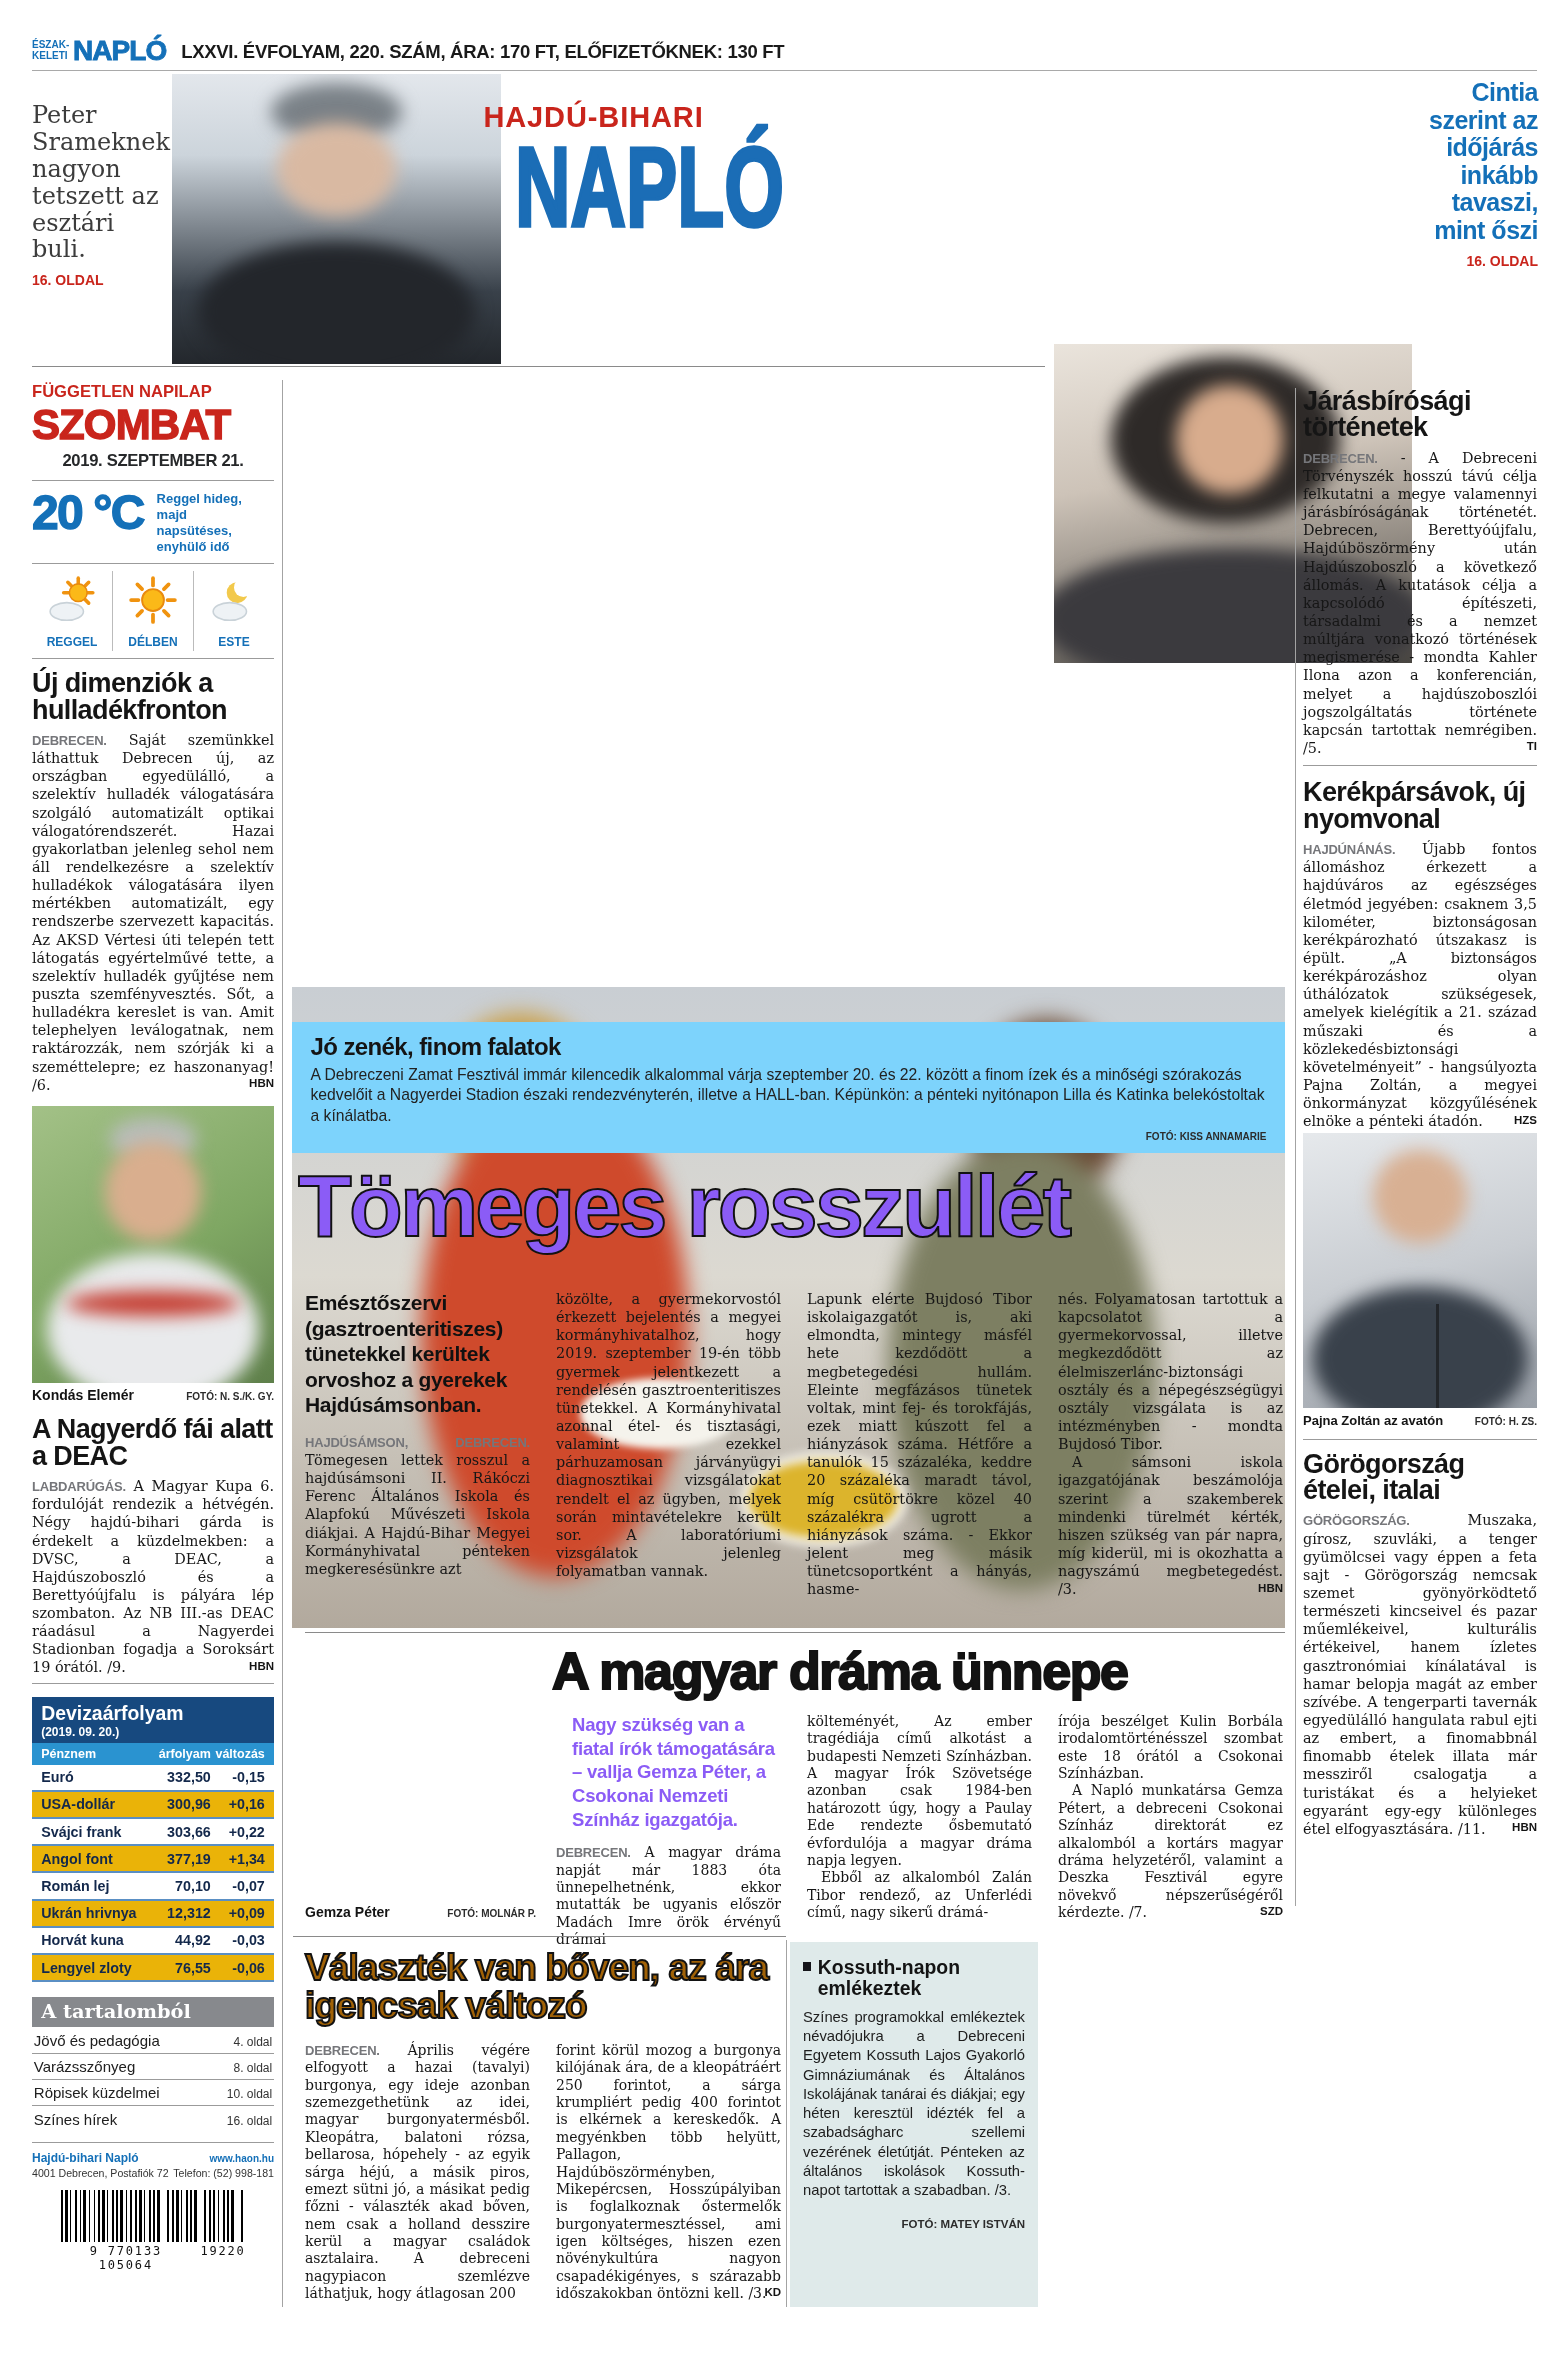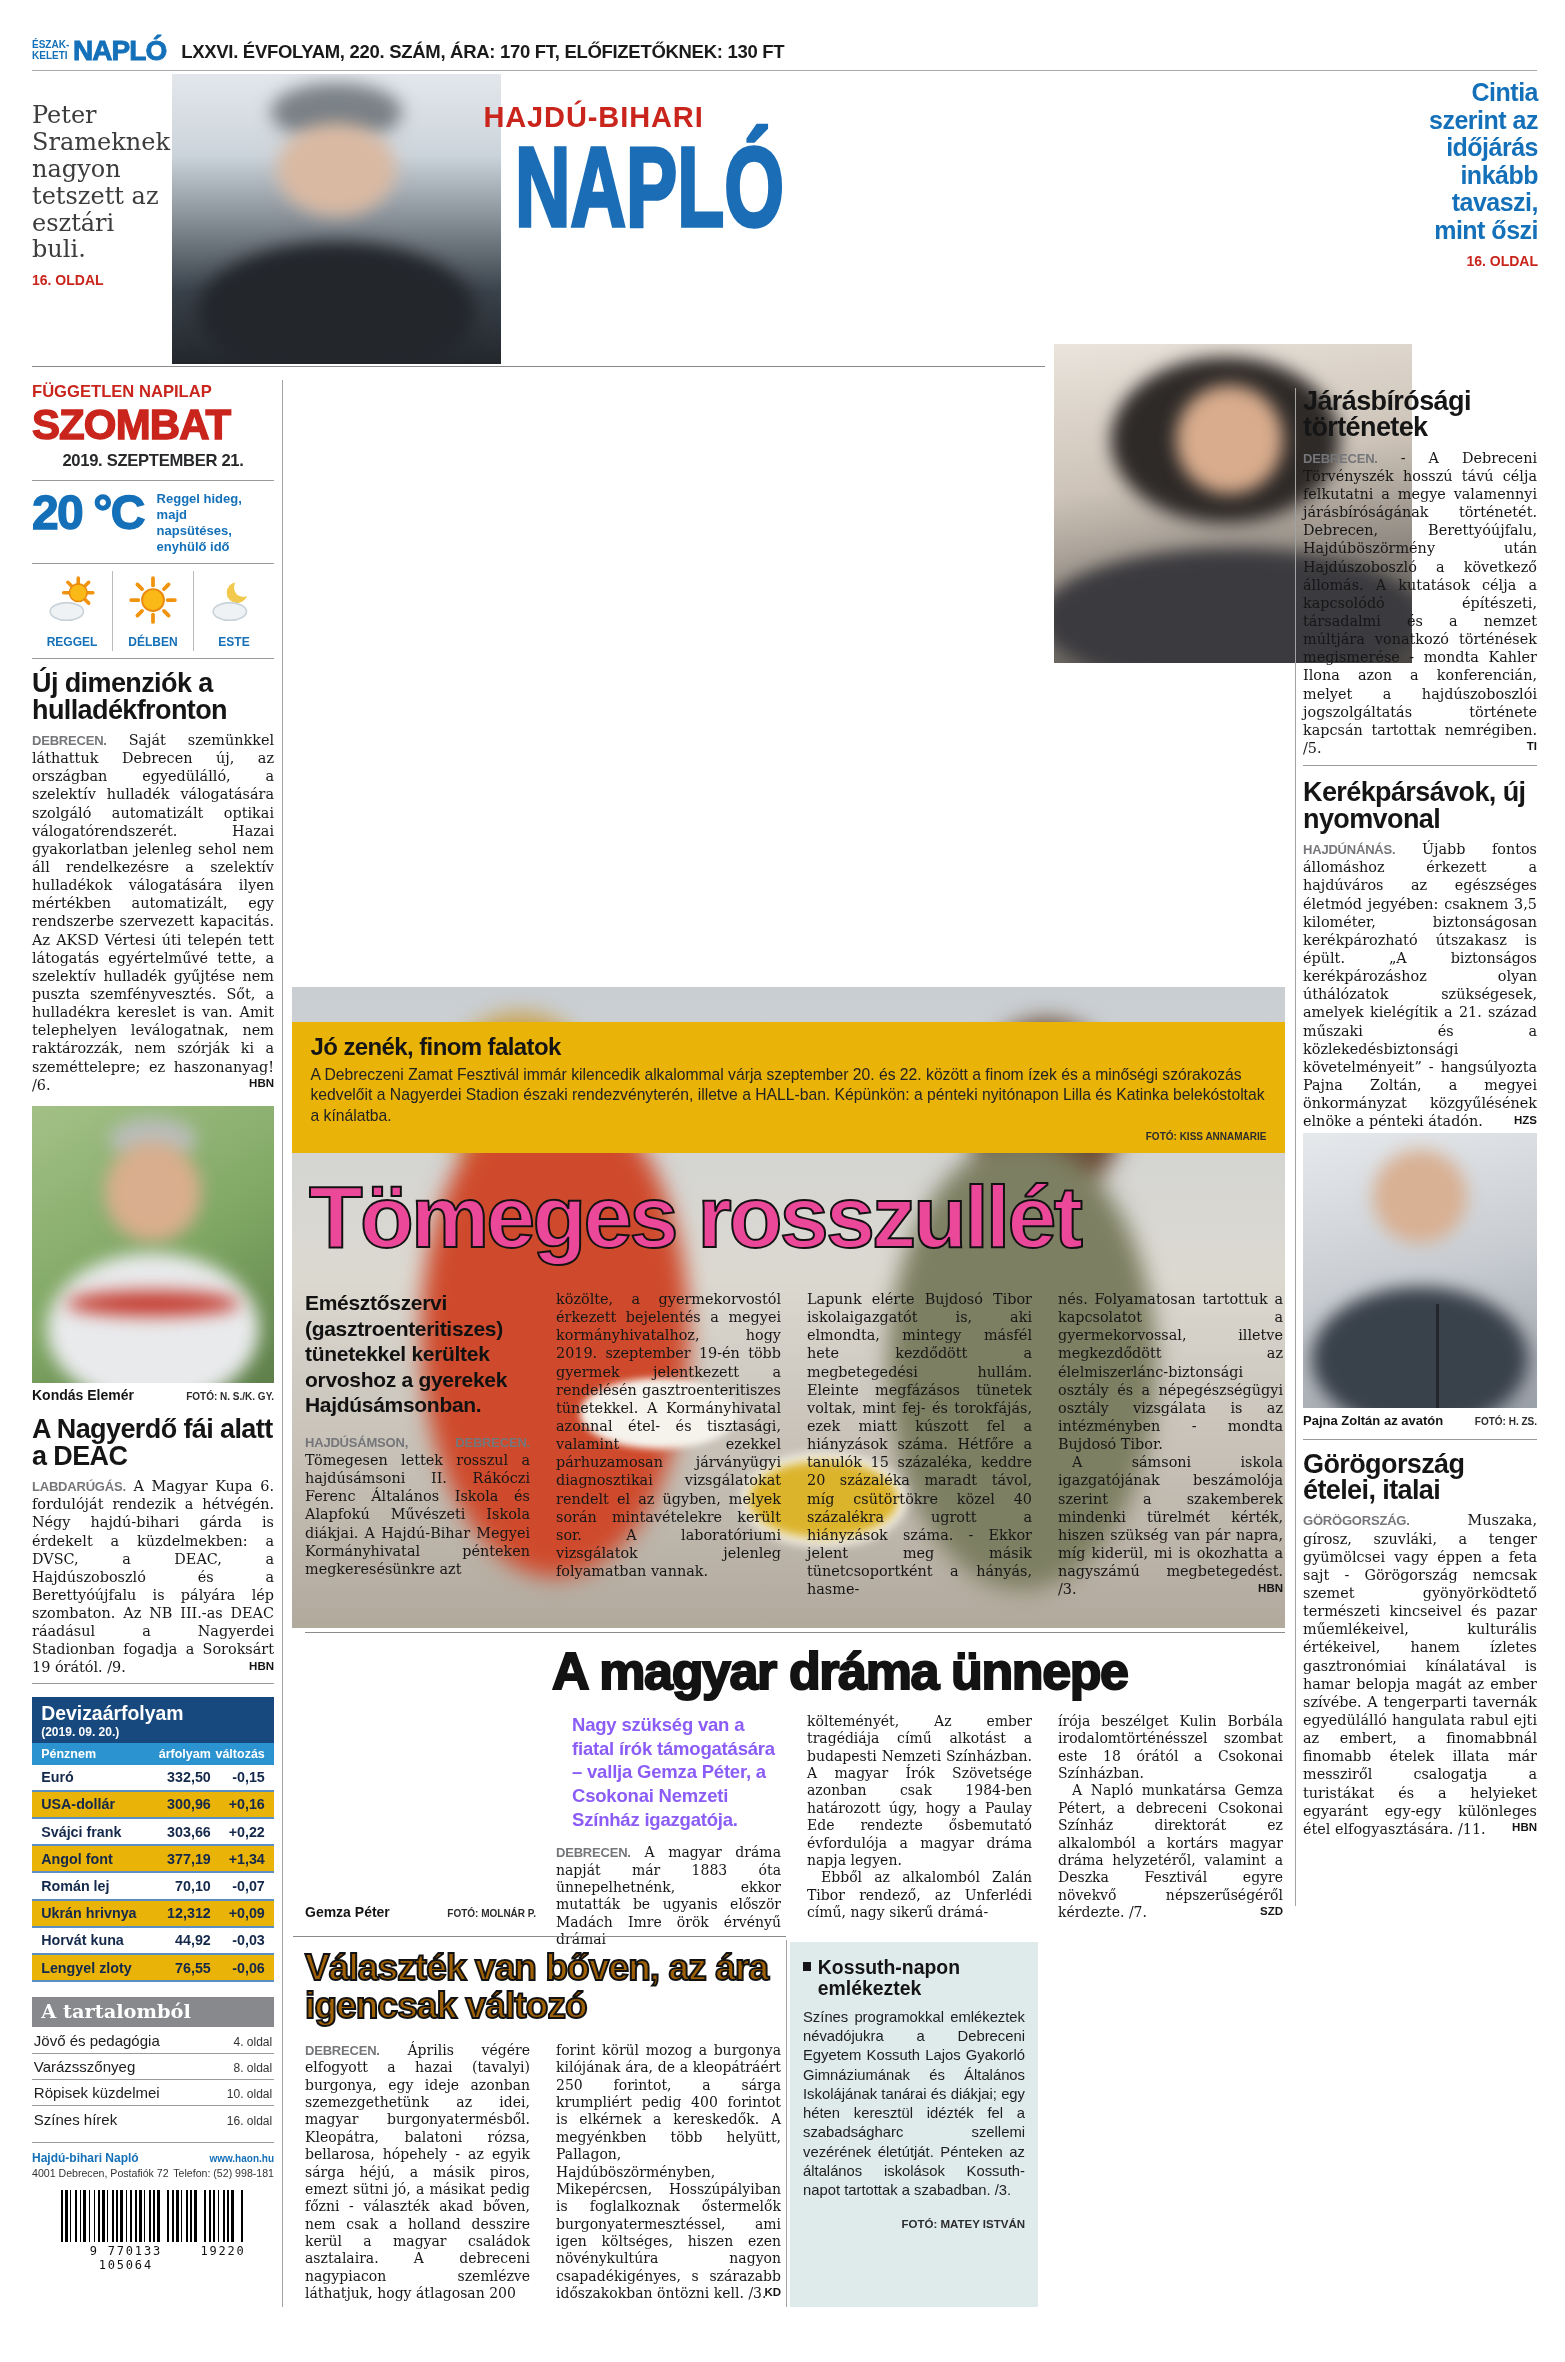--- a/index.html
+++ b/index.html
@@ -66,26 +66,26 @@
   .toc-page{font:12px "Liberation Sans",sans-serif;color:#333333;}
   .pub{margin-top:11px;border-top:0.9px solid #9b9b9b;padding-top:7.4px;}
   .pub-row,.pub-row2{display:flex;justify-content:space-between;align-items:baseline;}
   .pub-name{font:bold 12px "Liberation Sans",sans-serif;color:#1470b8;}
   .pub-web{font:bold 10px "Liberation Sans",sans-serif;color:#1470b8;}
   .pub-row2{font:10.6px "Liberation Sans",sans-serif;color:#333333;margin-top:1.8px;}
   .bc{width:185px;margin:11px auto 0 auto;text-align:center;}
   .bars{height:52px;background:repeating-linear-gradient(90deg,#000 0 1.8px,#fff 1.8px 3.7px,#000 3.7px 6.5px,#fff 6.5px 9.2px,#000 9.2px 10px,#fff 10px 14px,#000 14px 15.7px,#fff 15.7px 18.5px);}
   .bc-digits{display:flex;justify-content:center;gap:9.2px;font:12px "DejaVu Sans Mono",monospace;letter-spacing:1.8px;color:#111111;margin-top:2.8px;}
   
-  .cap-box{background:#eab308;padding:13px 18.5px;box-sizing:border-box;}
+  .cap-box{background:#7dd3fc;padding:13px 18.5px;box-sizing:border-box;}
   .cap-box-title{font:bold 24px/1 "Liberation Sans",sans-serif;letter-spacing:-0.6px;color:#141414;margin:0 0 5.5px 0;}
   .cap-box-text{font:15.7px/1.32 "Liberation Sans",sans-serif;color:#222222;margin:0;}
   .cap-box-credit{position:absolute;right:18.5px;bottom:11px;}
   
-  .main-head{font:bold 88px/1 "Liberation Sans",sans-serif;letter-spacing:-2.8px;color:#ec4899;margin:12px;}
+  .main-head{font:bold 88px/1 "Liberation Sans",sans-serif;letter-spacing:-2.8px;color:#8b5cf6;margin:1px;}
   .mcol{position:absolute;width:225px;}
   .lead{font:bold 21px/1.22 "Liberation Sans",sans-serif;letter-spacing:-0.3px;color:#111111;margin:0 0 14.8px 0;}
   .lead2{font:bold 18.5px/1.28 "Liberation Sans",sans-serif;letter-spacing:-0.2px;color:#8b5cf6;margin:0 0 13px 16px;}
   .h-md{font:bold 52px/1 "Liberation Sans",sans-serif;letter-spacing:-1.4px;color:#131313;margin:0;}
   .h-pot{font:bold 37px/1.03 "Liberation Sans",sans-serif;letter-spacing:-0.9px;color:#a16207;margin:0;}
   
   .kbox{background:#dfeaea;box-sizing:border-box;padding:14.8px 13px;}
   .khead{display:flex;align-items:flex-start;gap:6.5px;}
   .kbullet{width:8.3px;height:8.3px;background:#15151a;margin-top:5.5px;flex:none;}
   .ktitle{font:bold 19.4px/1.08 "Liberation Sans",sans-serif;color:#141414;}

